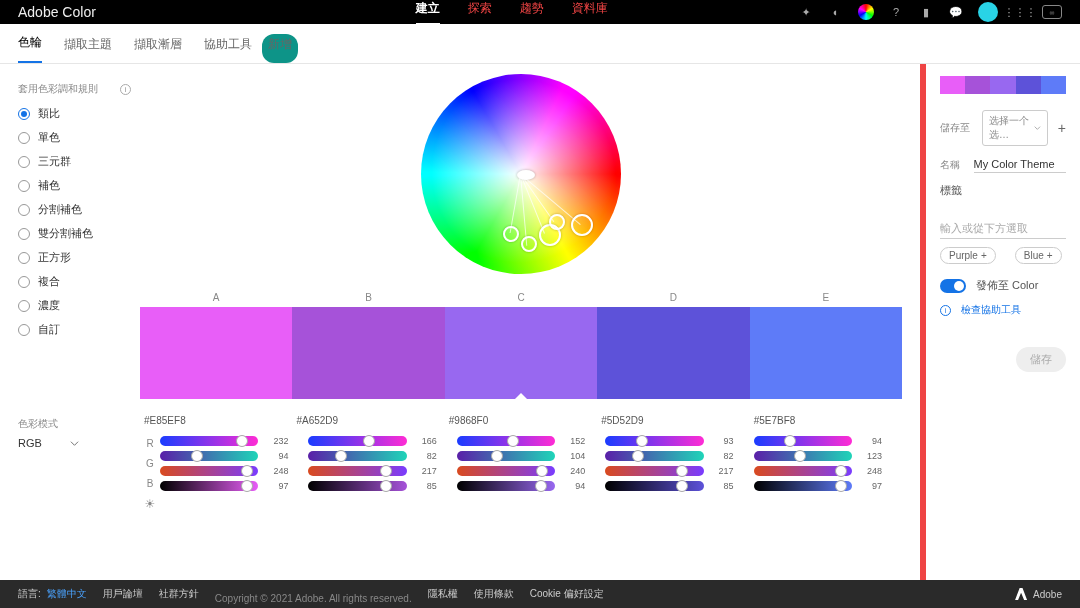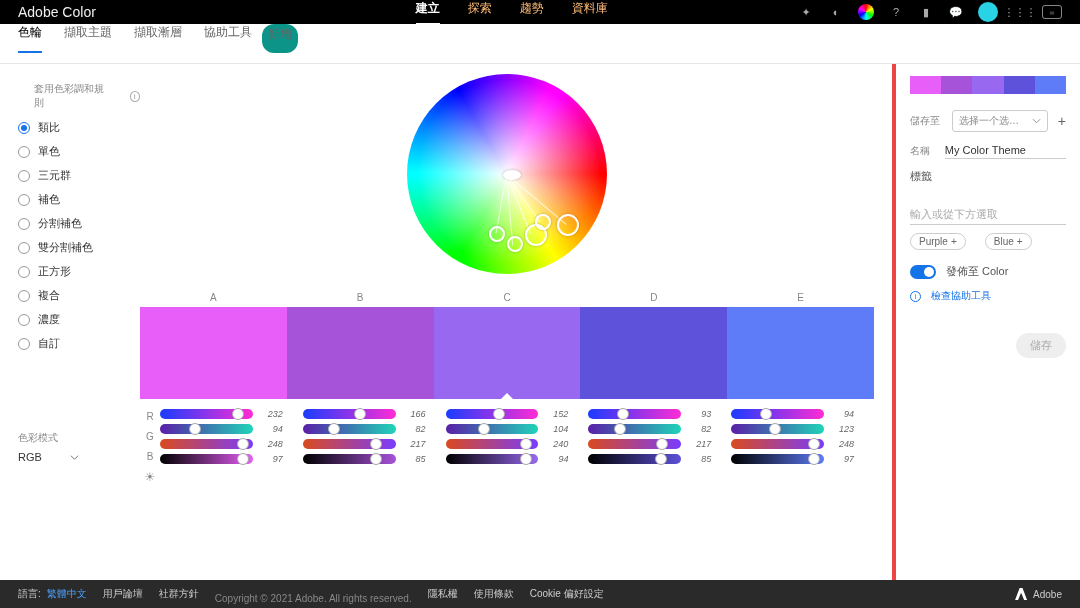--- a/index.html
+++ b/index.html
@@ -1,35 +1,35 @@
 <!DOCTYPE html>
 <html><head>
 <meta charset="utf-8">
 <style>
 * { margin: 0; padding: 0; box-sizing: border-box; font-family: -apple-system, "Segoe UI", Arial, sans-serif; }
 body { width: 1080px; height: 608px; background: #fff; overflow: hidden; font-size: 11px; color: #333; }
 
 .topbar { height: 24px; background: #000; display: flex; align-items: center; padding: 0 18px; color: #fff; }
 .brand { font-size: 14px; font-weight: 400; color: #eee; }
 .topnav { display: flex; gap: 28px; margin-left: 320px; }
-.topnav span { font-size: 12px; color: #fdba74; cursor: pointer; }
+.topnav span { font-size: 12px; color: #ef4444; cursor: pointer; }
 .topnav span.active { color: #fff; font-weight: 700; border-bottom: 2px solid #fff; padding-bottom: 6px; }
 .topicons { margin-left: auto; display: flex; gap: 14px; align-items: center; }
 .topicons .ic { width: 16px; height: 16px; color: #aaa; cursor: pointer; display:flex;align-items:center;justify-content:center;}
 .avatar { width: 20px; height: 20px; border-radius: 50%; background: #29d3e6; }
 .cc { width:20px;height:14px;border:1px solid #888;border-radius:3px;font-size:7px;display:flex;align-items:center;justify-content:center;color:#888;}
 
-.subnav { height: 40px; border-bottom: 1px solid #e6e6e6; display: flex; align-items: flex-start; padding: 0 18px; gap: 22px; }
+.subnav { height: 40px; border-bottom: 1px solid #e6e6e6; display: flex; align-items: flex-end; padding: 0 18px; gap: 22px; }
 .subnav span { font-size: 12px; color: #666; cursor: pointer; padding-bottom: 10px; }
 .subnav span.active { color: #000; font-weight: 500; border-bottom: 2px solid #1473e6; }
 .badge-new { background: #0d9488; color: #fff; font-size: 10px; padding: 2px 6px; border-radius: 12px; margin-left: -12px; }
 
 .main { display: flex; height: 516px; }
 .left { width: 140px; padding: 18px 0 0 18px; }
-.group-title { font-size: 10px; color: #888; margin-bottom: 10px; display:flex;align-items:center;gap:22px;margin-left:16px;}
+.group-title { font-size: 10px; color: #888; margin-bottom: 10px; display:flex;align-items:center;gap:22px;}
 .info-ic { width:11px;height:11px;border:1px solid #aaa;border-radius:50%;font-size:7px;display:flex;align-items:center;justify-content:center;}
 .rule { display: flex; align-items: center; gap: 8px; font-size: 11px; color: #333; margin-bottom: 9px; cursor: pointer; }
 .radio { width: 12px; height: 12px; border: 1px solid #999; border-radius: 50%; display:flex;align-items:center;justify-content:center;}
 .radio.on { border-color: #1473e6; }
 .radio.on::after { content:''; width:6px;height:6px;background:#1473e6;border-radius:50%;}
 .mode-label { font-size:10px;color:#888;margin-top:80px;}
 .mode-select { margin-top:6px;font-size:11px;display:flex;align-items:center;gap:28px;cursor:pointer;}
 .mode-select svg{width:9px;height:9px;}
 
 .center { flex: 1; padding: 10px 18px 0 0; position: relative; }
@@ -47,26 +47,26 @@
 .swatches { display:flex; margin-top:4px; height:92px; position:relative;}
 .swatch { flex:1; position:relative;}
 .swatch.sel::after{content:'';position:absolute;bottom:0;left:50%;transform:translateX(-50%);border:6px solid transparent;border-bottom-color:#fff;}
 
 .hex-row { display:flex; margin-top:16px;}
 .hex-row .hx { flex:1; font-size:10px; color:#555; padding-left:4px;}
 .slider-col { flex:1; padding-right:20px;}
 .srow { display:flex;align-items:center;gap:6px;margin-bottom:5px;}
 .srow .track{flex:1;height:10px;border-radius:5px;position:relative;}
 .srow .knob{position:absolute;width:12px;height:12px;border:1px solid #aaa;background:#fff;border-radius:50%;top:-1px;}
-.srow .val{width:24px;font-size:9px;color:#666;text-align:right;font-style:italic;}
+.srow .val{width:24px;font-size:9px;color:#666;text-align:right;}
 .lbl-col{width:20px;display:flex;flex-direction:column;gap:5px;align-items:center;color:#888;font-size:10px;}
 .lbl-col div{height:15px;display:flex;align-items:center;}
 .bright-ic{font-size:12px;}
 
-.right { width: 188px; border-left: 4px solid #ef4444; padding: 12px 14px; font-size: 11px; color: #555;}
+.right { width: 160px; border-left: 6px solid #ef4444; padding: 12px 14px; font-size: 11px; color: #555;}
 .mini-swatches{display:flex;height:18px;margin-bottom:16px;}
 .mini-swatches div{flex:1;}
 .rrow{display:flex;align-items:center;gap:10px;margin-bottom:10px;}
 .rrow .lbl{font-size:10px;color:#888;width:32px;}
 .sel-drop{border:1px solid #ccc;padding:3px 6px;border-radius:3px;flex:1;font-size:10px;color:#888;display:flex;}
 .sel-drop svg{margin-left:auto;width:9px;}
 .txt-input{border:none;border-bottom:1px solid #ccc;padding:2px 0;font-size:11px;width:100%;color:#333;}
 .placeholder{color:#aaa;}
 .tag{border:1px solid #ccc;padding:2px 8px;border-radius:9px;font-size:10px;color:#666;display:inline-flex;align-items:center;gap:3px;cursor:pointer;}
 .toggle{width:26px;height:14px;background:#1473e6;border-radius:7px;position:relative;cursor:pointer;}
@@ -191,20 +191,27 @@
         <div class="col-label">D</div>
         <div class="col-label">E</div>
       </div>
     <div class="swatches" id="swatches">
         <div class="swatch" style="background: rgb(232, 94, 248);"></div>
         <div class="swatch" style="background: rgb(166, 82, 217);"></div>
         <div class="swatch sel" style="background: rgb(152, 104, 240);"></div>
         <div class="swatch" style="background: rgb(93, 82, 217);"></div>
         <div class="swatch" style="background: rgb(94, 123, 248);"></div>
       </div>
+    <div class="hex-row" id="hex-row">
+        <div class="hx">#E85EF8</div>
+        <div class="hx">#A652D9</div>
+        <div class="hx">#9868F0</div>
+        <div class="hx">#5D52D9</div>
+        <div class="hx">#5E7BF8</div>
+      </div>
 
     <div style="display:flex;margin-top:10px;">
       <div class="lbl-col">
         <div>R</div>
         <div>G</div>
         <div>B</div>
         <div class="bright-ic">☀</div>
       </div>
       <div id="slider-cols" style="display:flex;flex:1;">
           <div class="slider-col">

